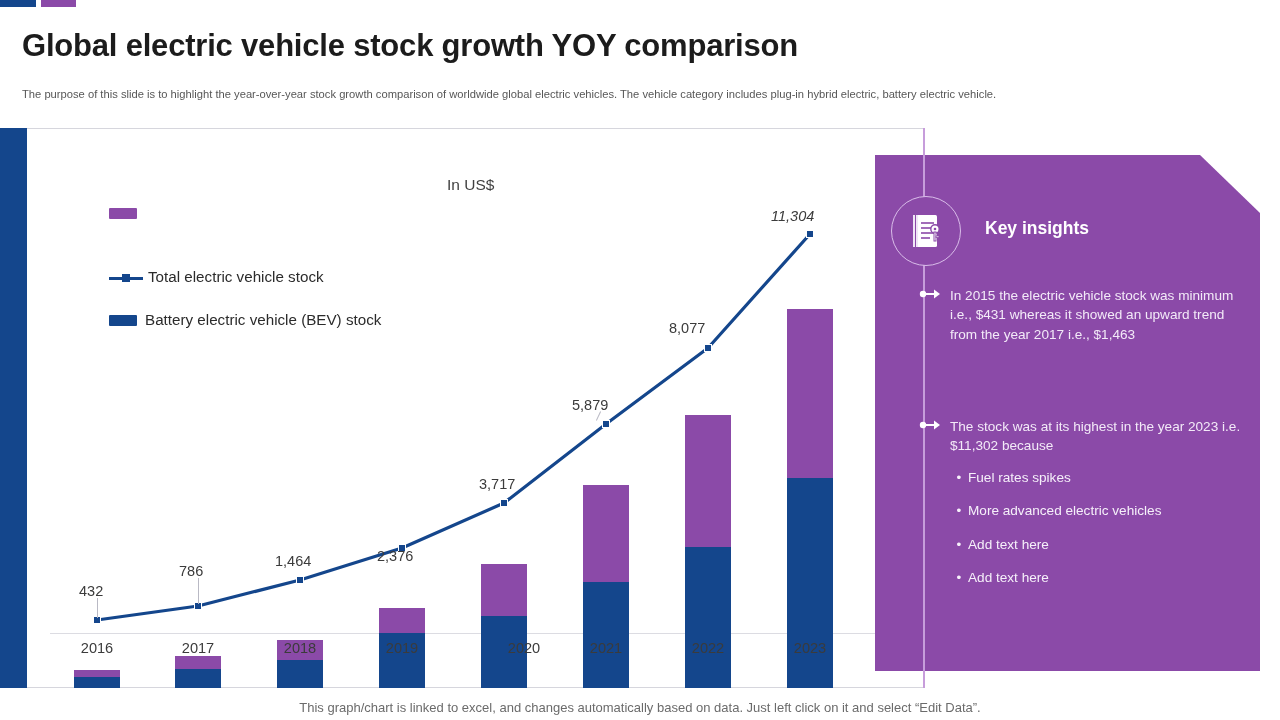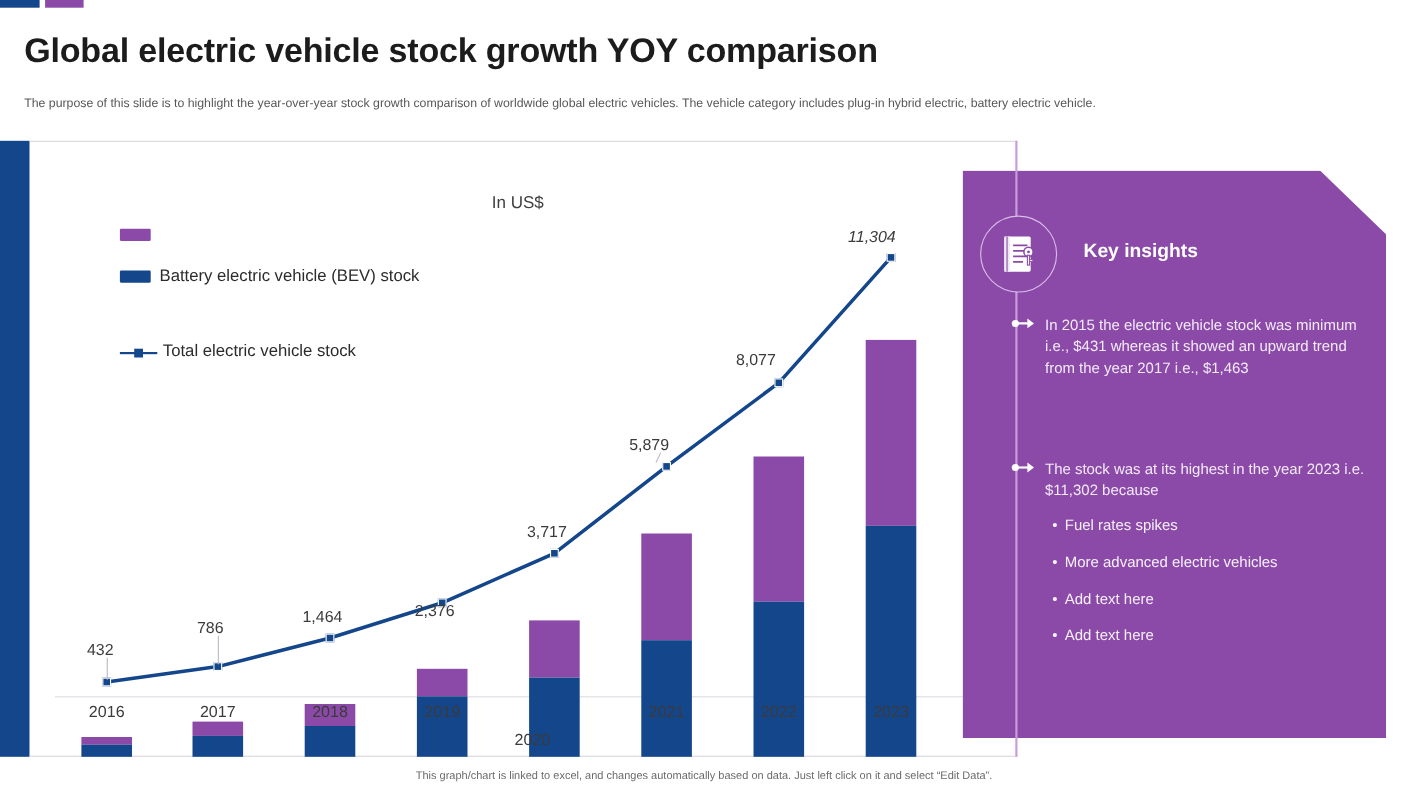--- a/index.html
+++ b/index.html
@@ -79,21 +79,21 @@
   }
   .ins-block{position:absolute;color:#f3eaf8;font-size:13.6px;line-height:1.42;}
   .ins-arrow{position:absolute;width:22px;height:12px;}
   .ins-bullets{margin:8px 0 0 0;padding:0;list-style:none;}
   .ins-bullets li{display:flex;align-items:flex-start;margin-bottom:14px;font-size:13.6px;color:#f6f0fa;}
   .ins-bullets li .dot{width:18px;flex:none;text-align:center;}
 
   
   .footer-note{
     position:absolute;left:0;top:700px;width:1280px;text-align:center;
-    font-size:10px;color:#6b6b6b;
+    font-size:13px;color:#6b6b6b;
   }
 </style>
 </head>
 <body>
 
 <div class="topbar-blue"></div>
 <div class="topbar-purple"></div>
 
 <div class="page-title">Global electric vehicle stock growth YOY comparison</div>
 <div class="page-subtitle">The purpose of this slide is to highlight the year-over-year  stock growth comparison of worldwide global electric vehicles. The vehicle category includes plug-in hybrid electric, battery electric vehicle.</div>
@@ -101,32 +101,32 @@
 <div class="left-rail"></div>
 
 <div class="body-frame"></div>
 
 <div class="chart-area">
   <div class="chart-unit">In US$</div>
 
   <div class="legend">
     <div class="legend-row">
       <div class="legend-swatch" style="background:#8b4aa8"></div>
-    </div>
-    <div class="legend-row" style="margin-top:22px;">
-      <div class="legend-swatch" style="background:#14468c"></div>
-      <div class="legend-label">Battery electric vehicle (BEV) stock</div>
     </div>
     <div class="legend-row" style="margin-top:48px;">
       <div class="legend-line">
         <div class="ln"></div>
           <div class="mk"></div>
       </div>
       <div class="legend-label">Total electric vehicle stock</div>
     </div>
+    <div class="legend-row" style="margin-top:22px;">
+      <div class="legend-swatch" style="background:#14468c"></div>
+      <div class="legend-label">Battery electric vehicle (BEV) stock</div>
+    </div>
   </div>
 
   <div class="axis-line"></div>
 
   <div class="bar" style="left:47px;height:18px;">
     <div class="seg-phev" style="height:7px;"></div>
     <div class="seg-bev" style="height:11px;"></div>
   </div>
   <div class="bar" style="left:148px;height:32px;">
     <div class="seg-phev" style="height:13px;"></div>
@@ -180,21 +180,21 @@
   <div class="dlabel" style="left:350px;top:395px;margin-top:25px;">2,376</div>
   <div class="dlabel" style="left:452px;top:348px;">3,717</div>
   <div class="dlabel" style="left:545px;top:269px;">5,879</div>
   <div class="dlabel" style="left:642px;top:192px;">8,077</div>
   <div class="dlabel" style="left:744px;top:80px;font-style:italic;">11,304</div>
 
   <div class="xtick" style="left:25px;">2016</div>
   <div class="xtick" style="left:126px;">2017</div>
   <div class="xtick" style="left:228px;">2018</div>
   <div class="xtick" style="left:330px;text-align:center;">2019</div>
-  <div class="xtick" style="left:412px;margin-top:25px;">2020</div>
+  <div class="xtick" style="left:452px;">2020</div>
   <div class="xtick" style="left:534px;">2021</div>
   <div class="xtick" style="left:636px;">2022</div>
   <div class="xtick" style="left:738px;">2023</div>
 </div>
 
 <div class="insight-panel"></div>
 <div class="insight-vline"></div>
 
 <div class="insight-icon">
   <svg width="36" height="38" viewBox="0 0 36 38" aria-hidden="true">

